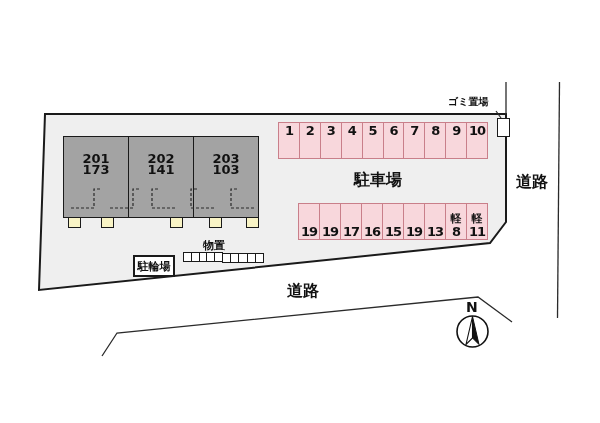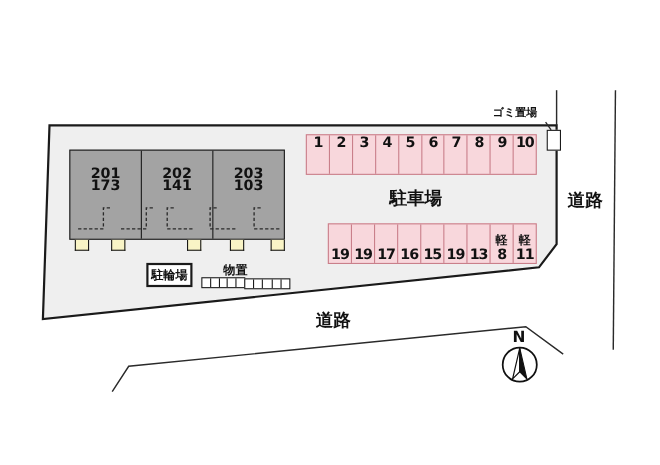--- a/index.html
+++ b/index.html
@@ -57,21 +57,21 @@
   .lbl-north{left:466px;top:299px;font-size:14px;}
 
   
   .garbage-box{
     left:497px;top:118px;width:13px;height:19px;
     background:#fff;border:1.5px solid #1a1a1a;box-sizing:border-box;
   }
 
   
   .bicycle-box{
-    left:133px;top:239px;width:42px;height:22px;
+    left:133px;top:255px;width:42px;height:22px;
     background:#fff;border:2px solid #1a1a1a;box-sizing:border-box;
     display:flex;align-items:center;justify-content:center;
     font-size:11px;font-weight:bold;letter-spacing:0px;
   }
 
   
   .storage-group{
     height:10px;background:#fff;border:1.2px solid #1a1a1a;box-sizing:border-box;
     display:flex;flex-direction:row;
   }

